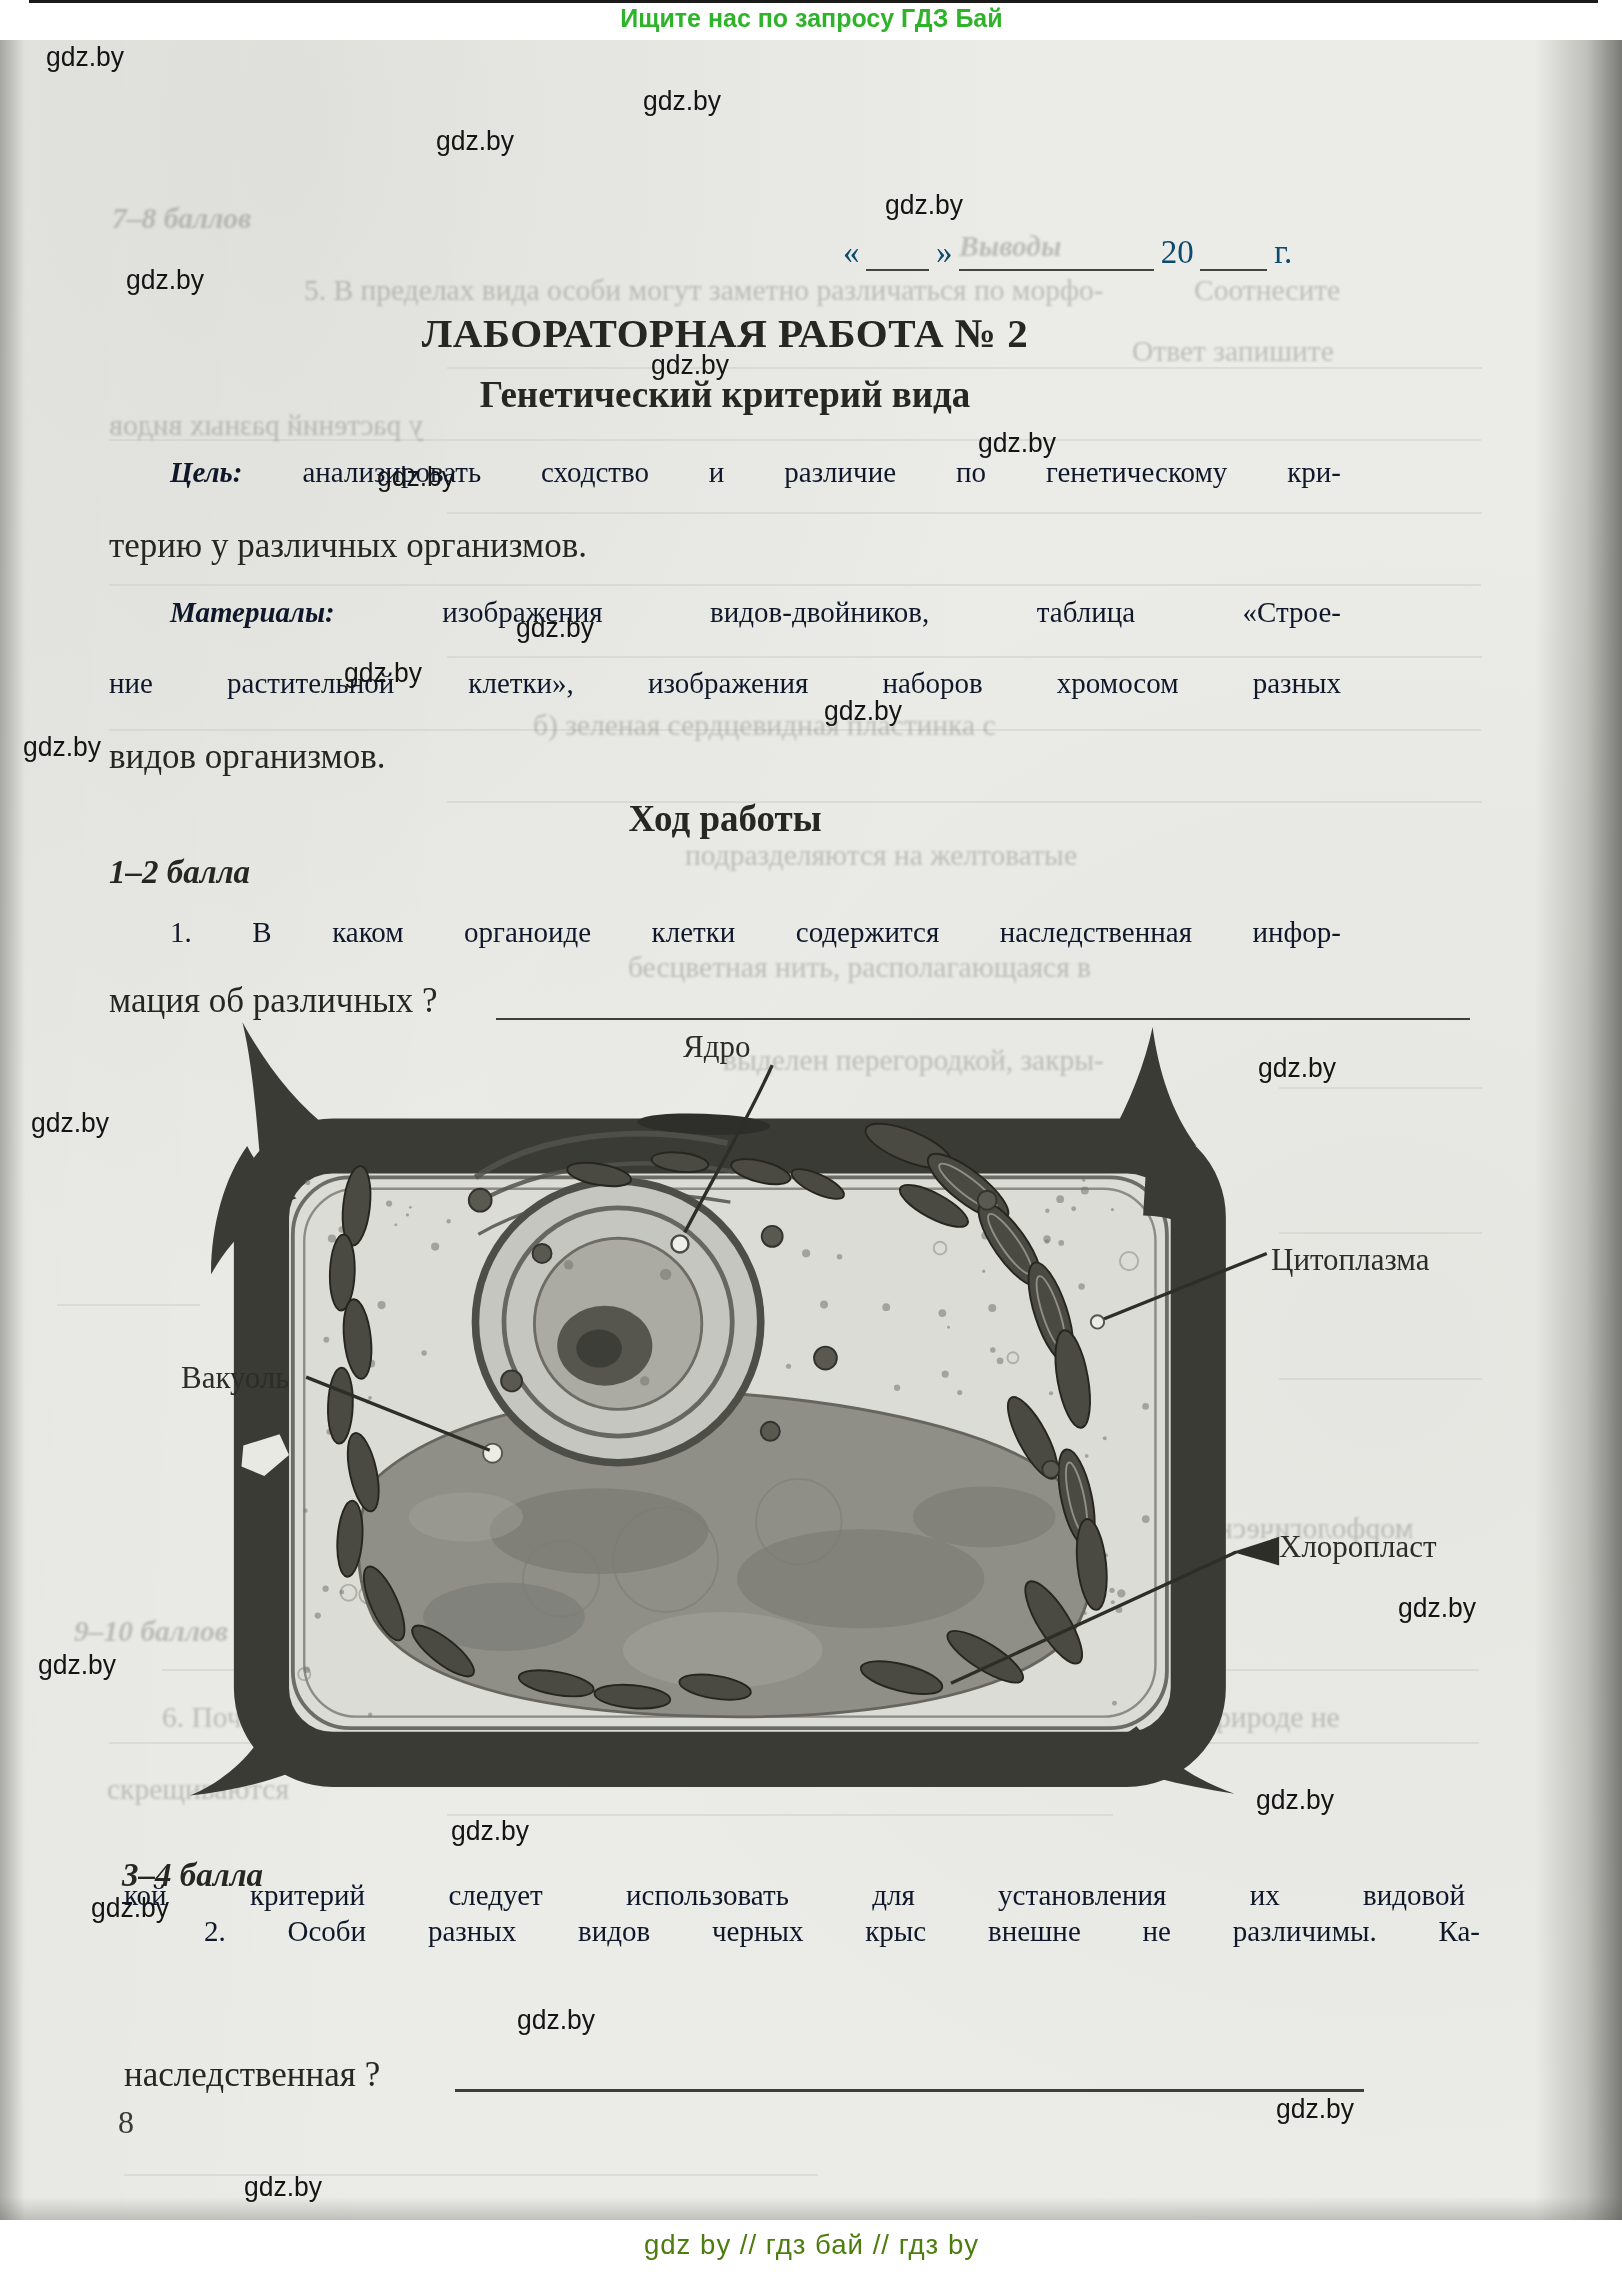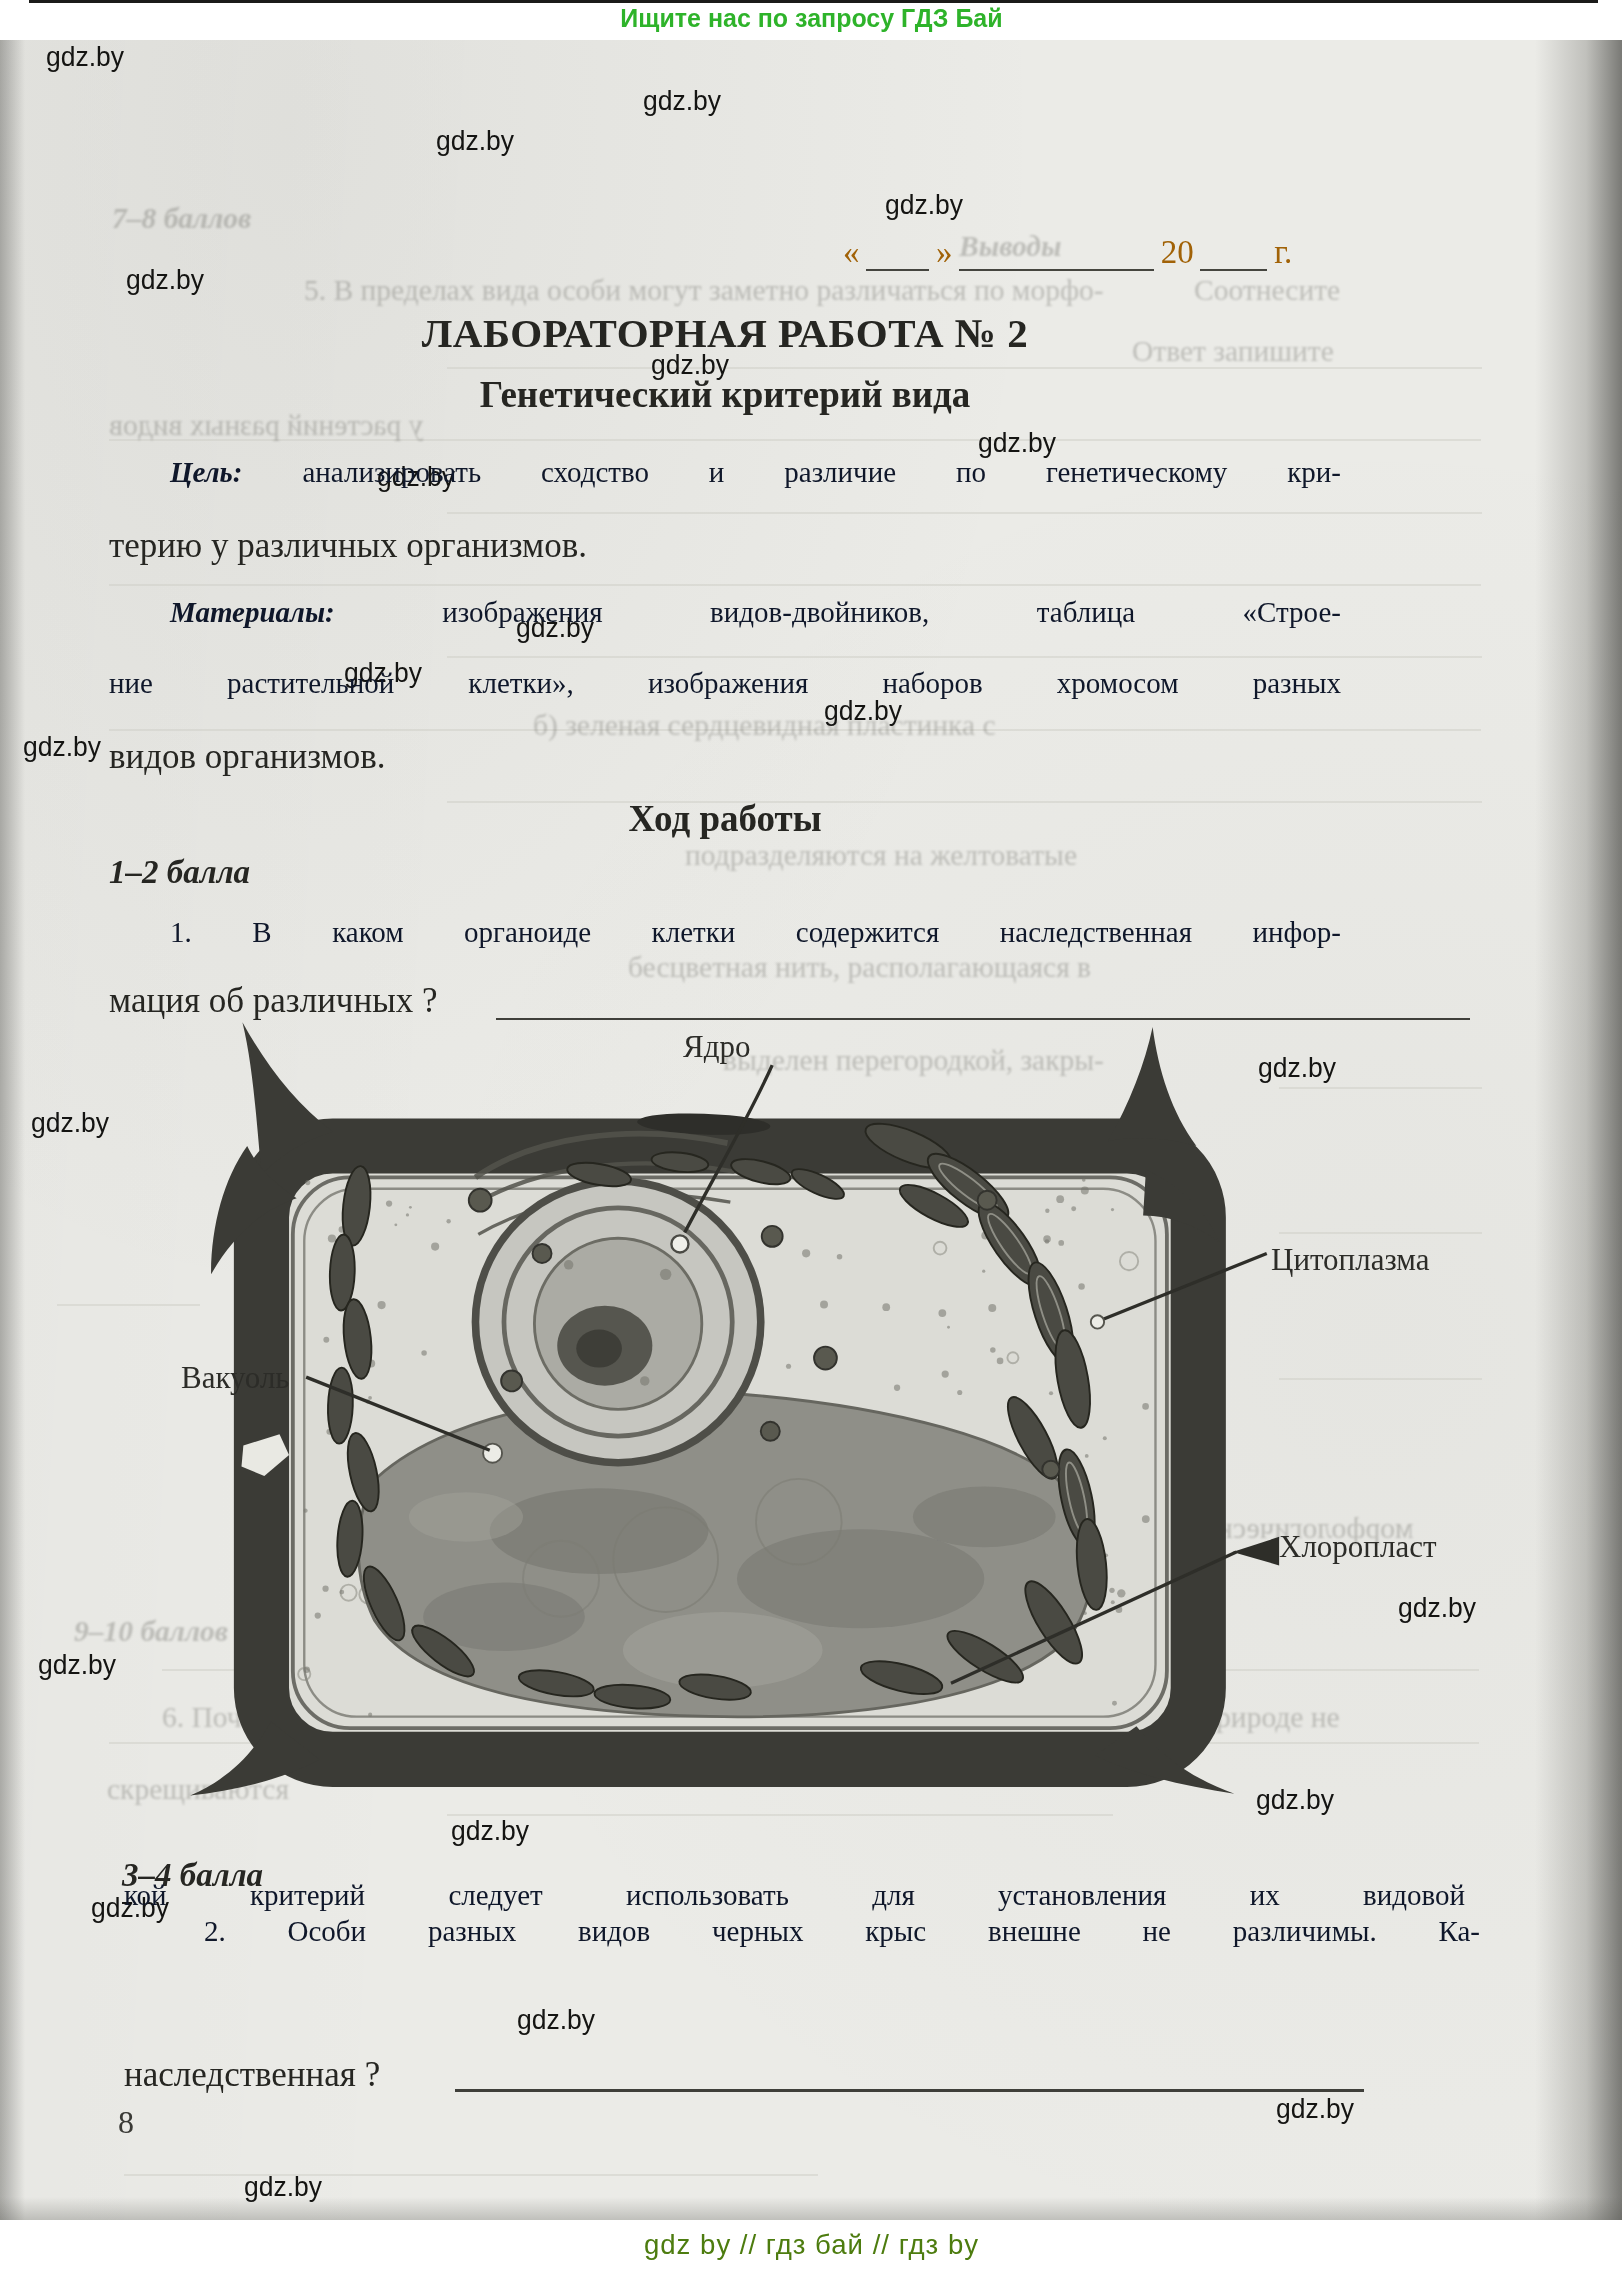--- a/index.html
+++ b/index.html
@@ -30,21 +30,21 @@
   .wm{position:absolute;font-family:"Liberation Sans","DejaVu Sans",sans-serif;font-size:28.5px;
     color:#141412;transform:scaleX(.93);transform-origin:left top;white-space:nowrap;}
   .pline{position:absolute;font-size:29px;line-height:1.18;text-align:justify;text-align-last:justify;color:#0f172a;}
   .pline-last{position:absolute;font-size:35px;line-height:1.18;white-space:nowrap;color:#262622;}
   .bi{font-weight:700;font-style:italic;}
   .h1{position:absolute;left:109px;top:309px;width:1232px;text-align:center;font-size:41px;font-weight:700;letter-spacing:0.5px;}
   .h2{position:absolute;left:109px;top:373px;width:1232px;text-align:center;font-size:37px;font-weight:700;}
   .h3{position:absolute;left:109px;top:797px;width:1232px;text-align:center;font-size:37px;font-weight:700;}
   .points{position:absolute;font-size:33px;font-weight:700;font-style:italic;}
   .ansline{position:absolute;height:0;border-top:2.9px solid #3f3f3a;}
-  .dline{position:absolute;left:843px;top:234px;font-size:33px;color:#a16207;}
+  .dline{position:absolute;left:843px;top:234px;font-size:33px;color:#0c4a6e;}
   .dline .u{display:inline-block;border-bottom:2.4px solid #45453f;height:34px;vertical-align:bottom;margin:0 6.7px;}
   .diag-label{position:absolute;font-size:31px;color:#2c2c28;white-space:nowrap;}
   .pagenum{position:absolute;left:118px;top:2104px;font-size:32px;color:#3a3a36;}
 
   .bleed{position:absolute;font-size:29.5px;color:rgba(104,104,96,.34);filter:blur(1.2px);white-space:nowrap;}
   .bleed.it{font-style:italic;font-weight:700;}
   .bleed.mir{transform:scaleX(-1);transform-origin:center;}
   .ghostline{position:absolute;height:1.9px;background:#cfcfc8;opacity:.55;}
   svg{position:absolute;}
 </style>

